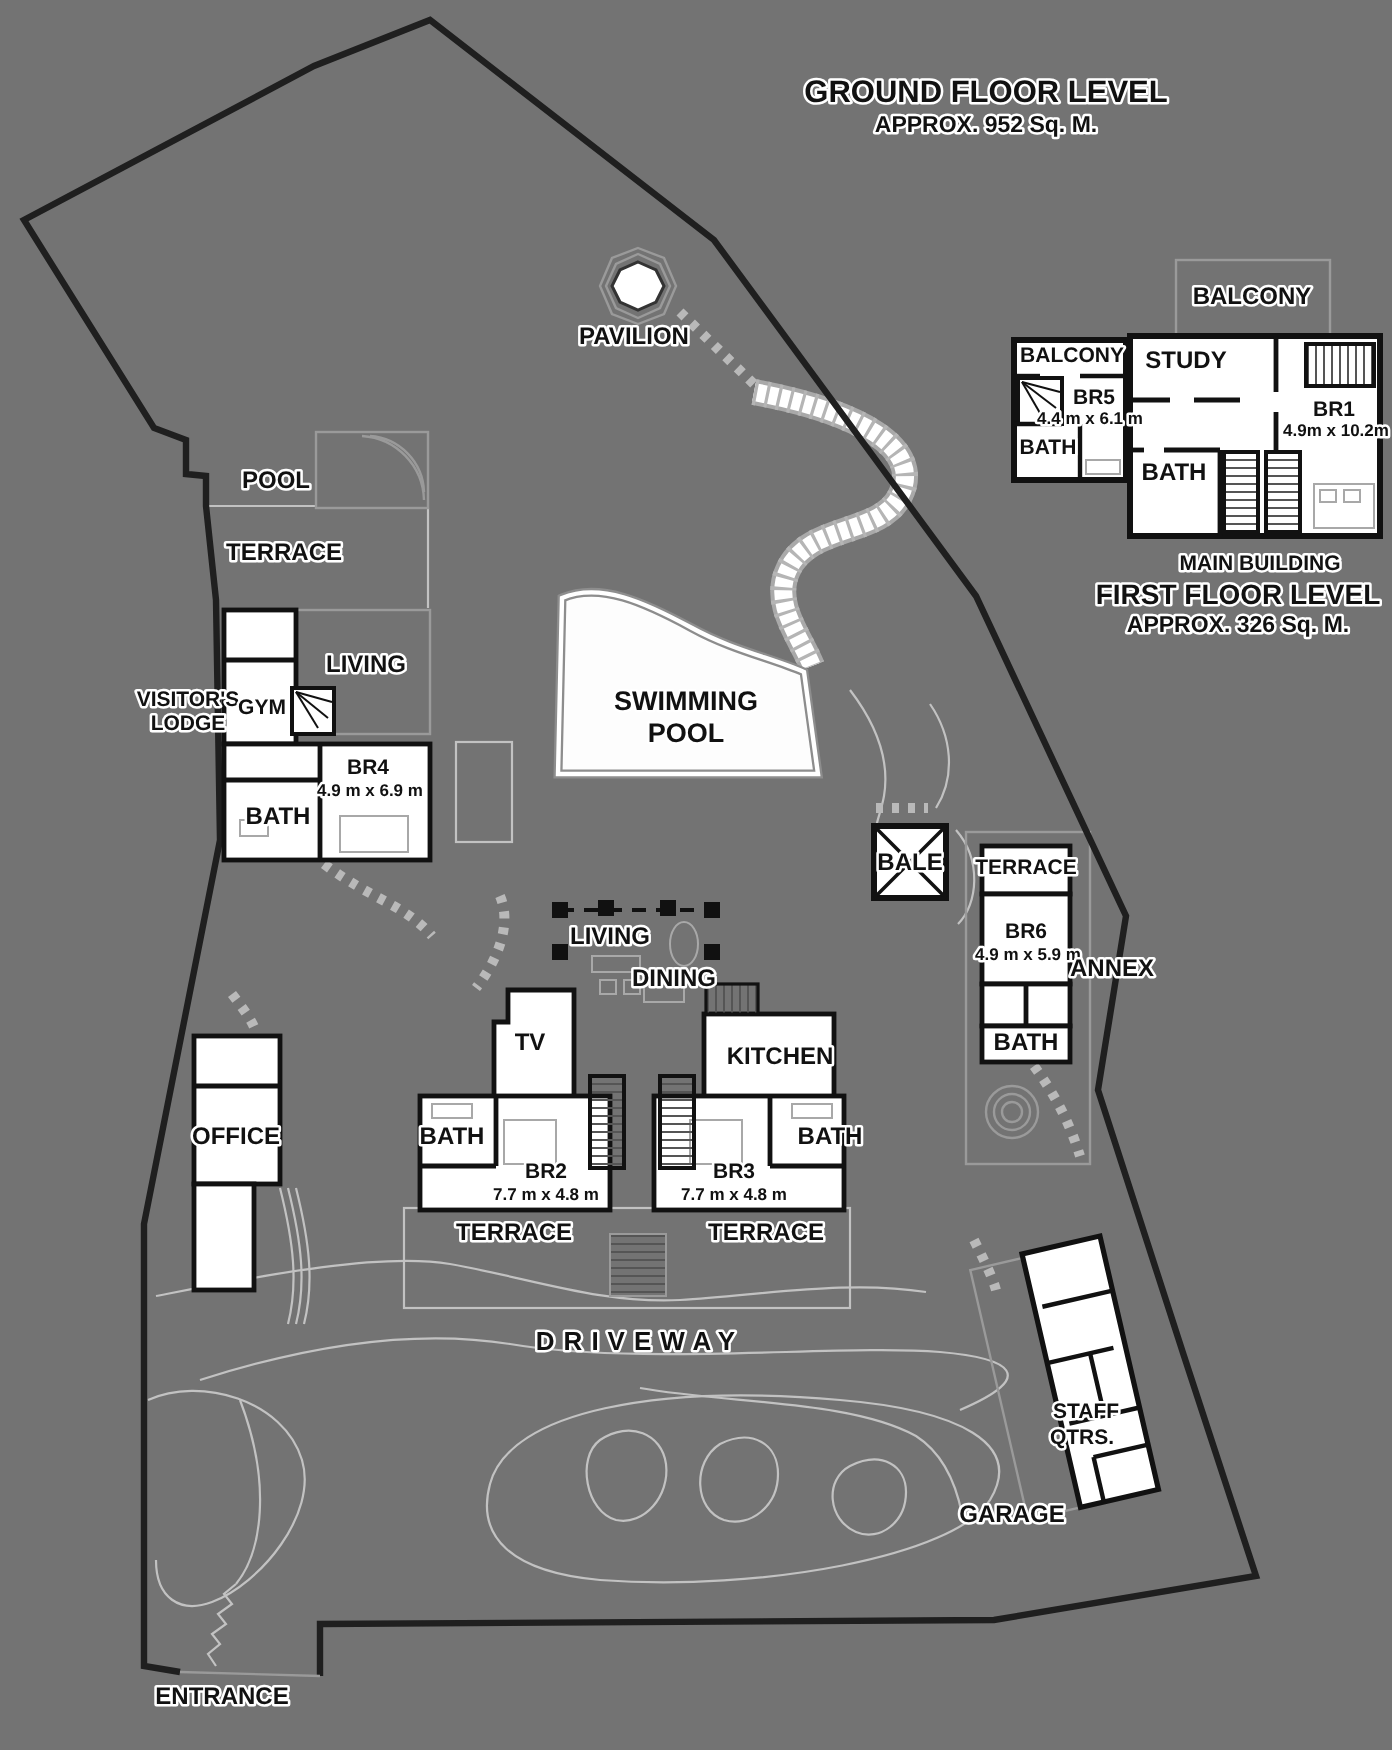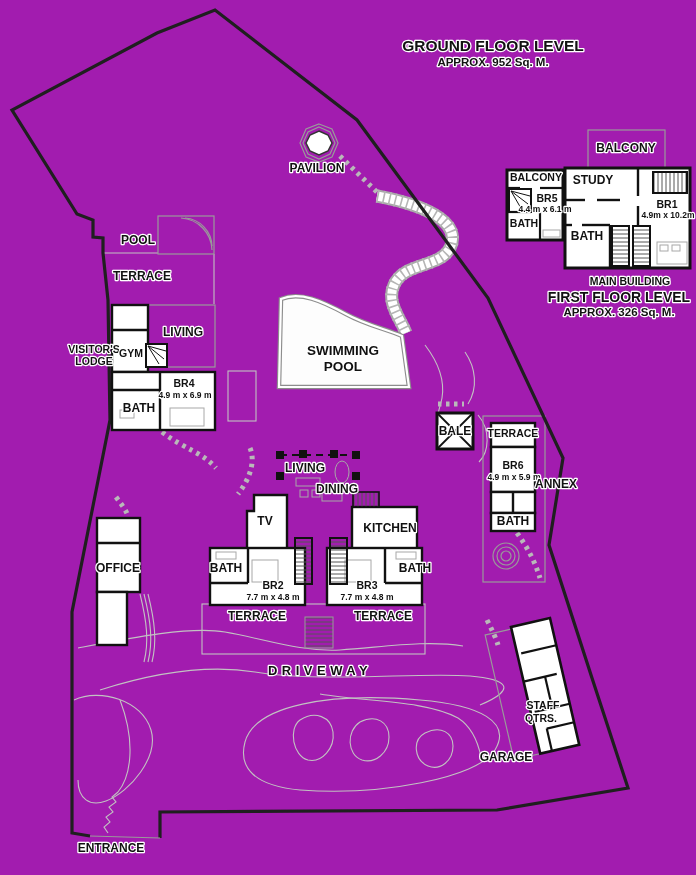--- a/index.html
+++ b/index.html
@@ -1,16 +1,16 @@
 <!DOCTYPE html>
 <html><head>
 <meta charset="utf-8">
 <style>
   html,body{margin:0;padding:0;background:#fff;}
-  #plan-wrap{position:relative;width:696px;height:875px;background:#a21caf;overflow:hidden;}
+  #plan-wrap{position:relative;width:696px;height:875px;background:#737373;overflow:hidden;}
   svg{display:block;}
   text{font-family:"Liberation Sans",sans-serif;fill:#111;paint-order:stroke;stroke:#ffffff;stroke-width:2.5px;stroke-linejoin:round;}
   .ttl{font-size:15.5px;font-weight:bold;}
   .sub{font-size:11.5px;font-weight:bold;}
   .room{font-size:12px;font-weight:bold;}
   .room-lg{font-size:13.5px;font-weight:bold;}
   .room-sm{font-size:10.5px;font-weight:bold;}
   .dims{font-size:8.5px;font-weight:bold;}
   .drive{font-size:13px;font-weight:bold;letter-spacing:4.5px;}
   .wall{fill:#ffffff;stroke:#111111;stroke-width:2.4;}

